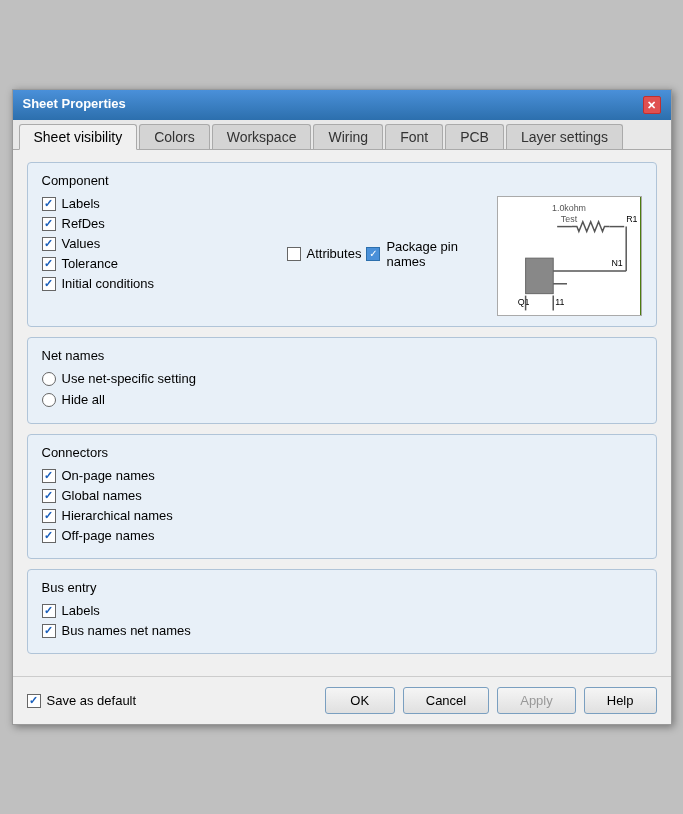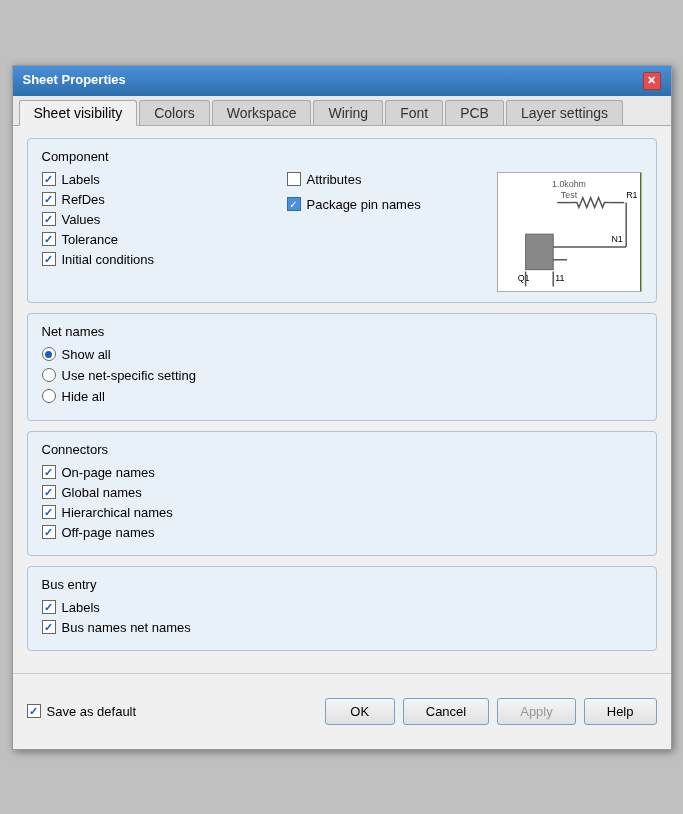--- a/index.html
+++ b/index.html
@@ -155,21 +155,21 @@
       flex-shrink: 0;
     }
     .component-row {
       display: flex;
       gap: 10px;
     }
     .component-checkboxes {
       flex: 1;
     }
     .bottom-bar {
-      padding: 24px 14px;
+      padding: 10px 14px;
       display: flex;
       align-items: center;
       justify-content: space-between;
       border-top: 1px solid #ccc;
     }
     .save-default {
       display: flex;
       align-items: center;
       gap: 6px;
     }
@@ -241,21 +241,21 @@
           </div>
           <div class="checkbox-row">
             <div class="cb checked"></div>
             <span>Initial conditions</span>
           </div>
 
           <div style="margin-top:4px; padding-left:110px; position:relative; top:-120px;">
           </div>
         </div>
 
-        <div style="display:flex; flex-direction:column; gap:5px; width:200px;">
+        <div style="display:flex; flex-direction:row; gap:5px; width:200px;">
           <div class="checkbox-row">
             <div class="cb"></div>
             <span>Attributes</span>
           </div>
           <div class="checkbox-row">
             <div class="cb blue-filled"></div>
             <span>Package pin names</span>
           </div>
         </div>
 
@@ -288,24 +288,20 @@
             <line x1="56" y1="100" x2="56" y2="115" stroke="#555" stroke-width="1.5"></line>
             <line x1="28" y1="100" x2="28" y2="115" stroke="#555" stroke-width="1.5"></line>
           </svg>
         </div>
       </div>
     </div>
 
     <div class="section">
       <div class="section-title">Net names</div>
       <div class="radio-row">
-        <div class="radio selected"></div>
-        <span>Show all</span>
-      </div>
-      <div class="radio-row">
         <div class="radio"></div>
         <span>Use net-specific setting</span>
       </div>
       <div class="radio-row">
         <div class="radio"></div>
         <span>Hide all</span>
       </div>
     </div>
 
     <div class="section">

